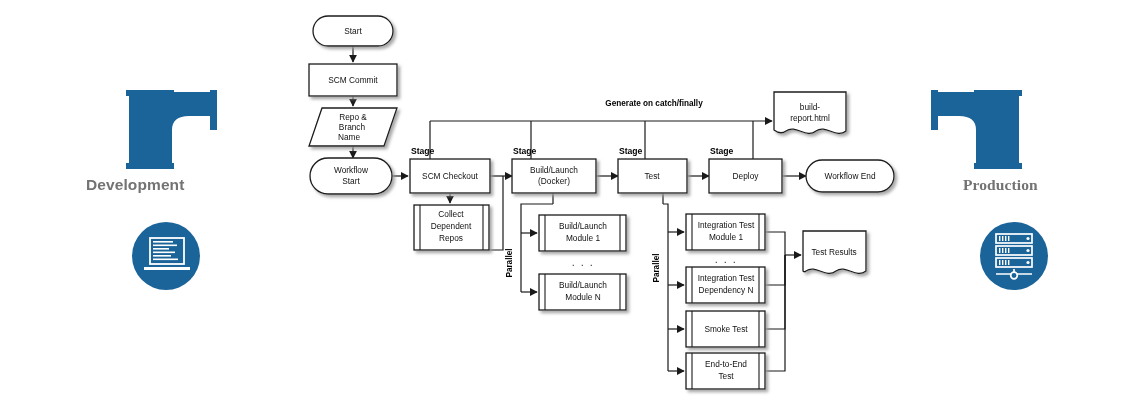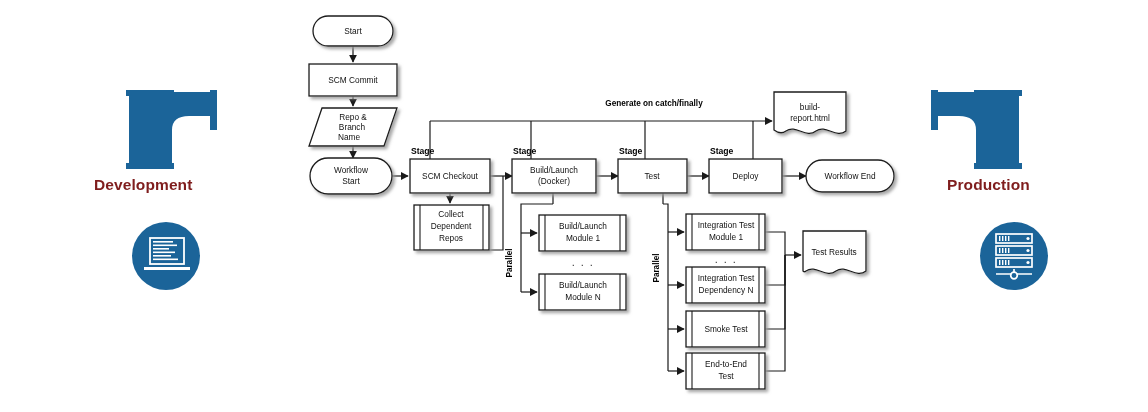--- a/index.html
+++ b/index.html
@@ -18,27 +18,26 @@
     position: absolute;
     left: 0; top: 0;
     width: 1148px;
     height: 412px;
   }
   .env-label {
     position: absolute;
     font-family: "Liberation Sans", sans-serif;
     font-weight: bold;
     font-size: 15.5px;
-    color: #7f1d1d;
+    color: #737373;
     letter-spacing: 0.1px;
     white-space: nowrap;
-    margin-left: 8px;
   }
   #dev-label { left: 86px; top: 176px; }
-  #prod-label { left: 939px; top: 176px; }
+  #prod-label { left: 963px; top: 176px; font-family: Liberation Serif, serif; }
 </style>
 </head>
 <body>
 
 <svg id="canvas" viewBox="0 0 1148 412" xmlns="http://www.w3.org/2000/svg">
   <defs>
     <marker id="arrow" viewBox="0 0 10 10" refX="9" refY="5" markerWidth="6.5" markerHeight="6.5" orient="auto-start-reverse">
       <path d="M 0 0 L 10 5 L 0 10 z" fill="#1a1a1a"></path>
     </marker>
     <filter id="shadow" x="-20%" y="-20%" width="150%" height="160%">

